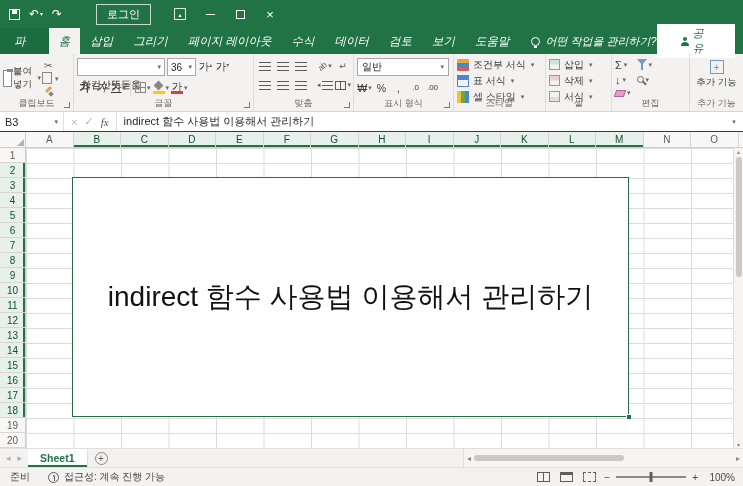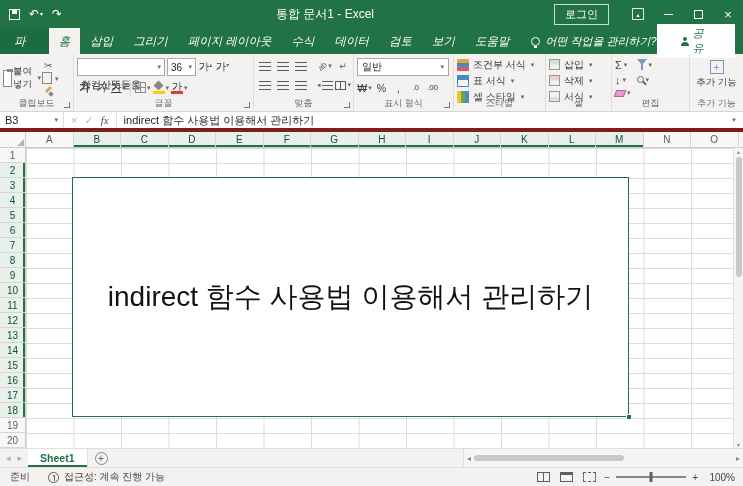--- a/index.html
+++ b/index.html
@@ -106,21 +106,21 @@
   .i-funnel { width:0; height:0; border:5px solid transparent; border-top:6px solid #7a97c0; position:relative; display:inline-block; }
   .i-funnel::after { content:""; position:absolute; left:-1px; top:-1px; width:2px; height:6px; background:#7a97c0; }
   .i-mag { width:7px; height:7px; border:1.5px solid #6a6a6a; border-radius:50%; position:relative; display:inline-block; }
   .i-mag::after { content:""; position:absolute; width:5px; height:1.5px; background:#6a6a6a; transform:rotate(45deg); right:-4px; bottom:-1px; }
 
   
   .addin-big { width:100%; display:flex; flex-direction:column; align-items:center; gap:2px; font-size:9.5px; color:#3b3a39; text-align:center; line-height:11px; padding-top:2px; }
   .i-addin { width:14px; height:14px; border:1px solid #7a97c0; display:flex; align-items:center; justify-content:center; font-size:10px; color:#7a97c0; }
 
   
-  .formulabar { height:20px; background:#fff; border-bottom:4px solid #7f1d1d; display:flex; align-items:stretch; }
+  .formulabar { height:20px; background:#fff; border-bottom:1px solid #7f1d1d; display:flex; align-items:stretch; }
   .namebox { width:64px; display:flex; align-items:center; padding:0 5px; border-right:1px solid #e1dfdd; font-size:11px; }
   .namebox .nb { flex:1; }
   .fxbtns { display:flex; align-items:center; gap:7px; padding:0 7px; border-right:1px solid #e1dfdd; }
   .dim { color:#b8b6b4; font-size:11px; }
   .fx { font-family:"Liberation Serif","DejaVu Serif",serif; font-style:italic; color:#555; font-size:11px; }
   .fvalue { flex:1; display:flex; align-items:center; padding:0 7px; font-size:11px; color:#201f1e; white-space:nowrap; overflow:hidden; }
   .fexpand { width:18px; display:flex; align-items:center; justify-content:center; font-size:7px; color:#6a6a6a; }
 
   
   .headersrow { height:16px; display:flex; background:var(--header-bg,#f8f7f6); border-bottom:1px solid #cfcdcb; }
@@ -177,21 +177,20 @@
   <div class="qat">
     <span class="i-save"></span>
     <span class="qbtn">
         <span>↶</span>
         <span class="tinyarr">▾</span>
       </span>
     <span class="qbtn">
         <span>↷</span>
       </span>
   </div>
-  <div class="title">통합 문서1 - Excel</div>
   <div class="tb-right">
     <div class="login-btn">로그인</div>
     <div class="win-btn">
         <span class="i-ribopt">
           <span>▴</span>
         </span>
       </div>
     <div class="win-btn">
         <span class="i-min"></span>
       </div>

